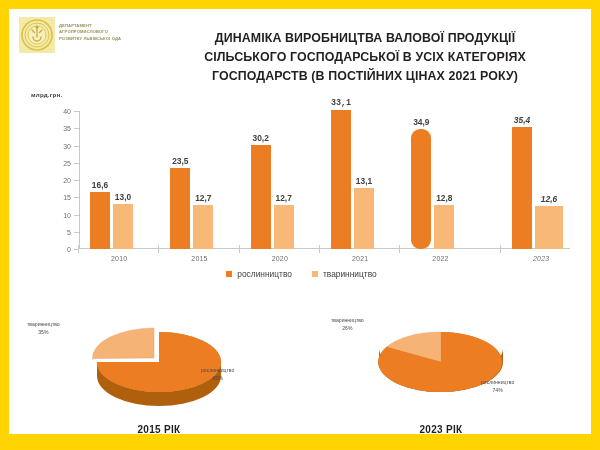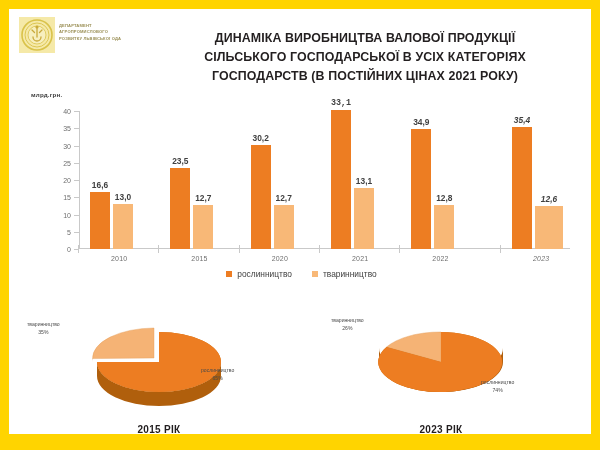--- a/index.html
+++ b/index.html
@@ -302,21 +302,21 @@
               <div class="bar a" style="height: 139px; font-family: Liberation Mono, monospace;">
                 <span class="vlabel">33,1</span>
               </div>
               <div class="bar b" style="height: 61px;">
                 <span class="vlabel">13,1</span>
               </div>
               <div class="xlabel" style="width: 80.3333px;">2021</div>
             </div>
             <div class="grp" style="left: 321.333px; width: 80.3333px;">
               <div class="divider"></div>
-              <div class="bar a" style="height: 120.405px;">
+              <div class="bar a" style="height: 120.405px; border-radius: 9px;">
                 <span class="vlabel">34,9</span>
               </div>
               <div class="bar b" style="height: 44.16px;">
                 <span class="vlabel">12,8</span>
               </div>
               <div class="xlabel" style="width: 80.3333px;">2022</div>
             </div>
             <div class="grp" style="left: 422px; width: 80.3333px; font-style: italic;">
               <div class="divider"></div>
               <div class="bar a" style="height: 122.13px;">

